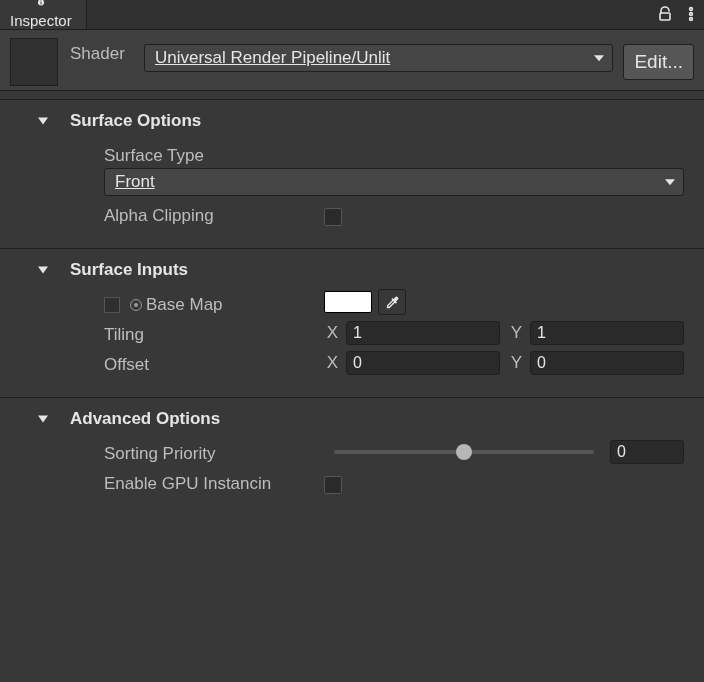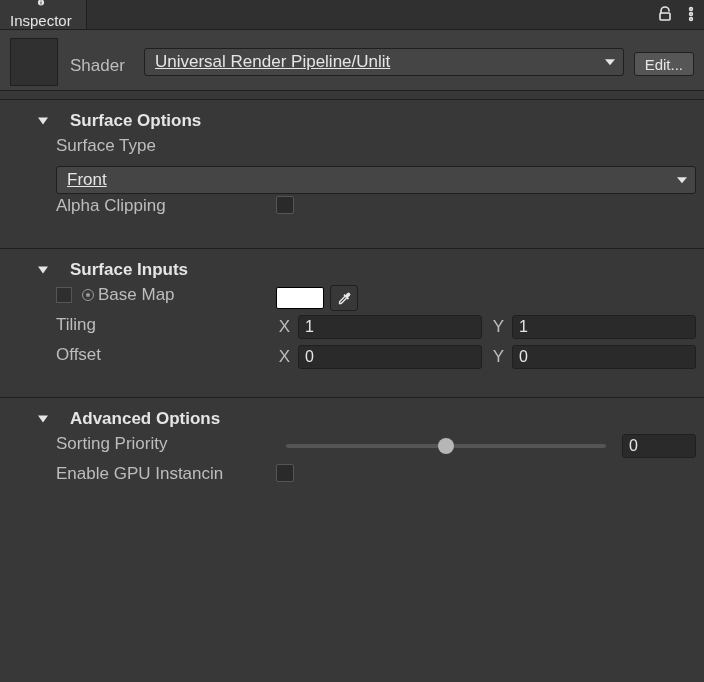--- a/index.html
+++ b/index.html
@@ -26,32 +26,32 @@
   .toolbar-icon{width:26px;height:30px;display:flex;align-items:center;justify-content:center;color:var(--text-bright);}
   .toolbar-icon svg{width:16px;height:16px;fill:none;stroke:var(--text-bright);stroke-width:1.6;}
 
   .mat-header{display:flex;align-items:center;padding:8px 10px 4px 10px;background:var(--bg-header);border-bottom:1px solid var(--border-dark);}
   .mat-thumb{width:48px;height:48px;background:#303030;border:1px solid var(--border-dark);margin-right:12px;}
   .mat-header-right{flex:1;display:flex;flex-direction:column;gap:6px;}
   .mat-title-row{display:flex;align-items:center;}
   .mat-title{color:var(--text-dim);font-size:19px;flex:1;}
   .hdr-icon{width:22px;height:22px;display:flex;align-items:center;justify-content:center;color:var(--text-bright);margin-left:4px;}
   .hdr-icon svg{width:16px;height:16px;fill:var(--text-bright);}
-  .shader-row{display:flex;align-items:flex-end;gap:10px;}
+  .shader-row{display:flex;align-items:flex-start;gap:10px;}
   .shader-label{color:var(--text-dim);font-size:17px;width:64px;}
   .select{flex:1;height:28px;background:var(--bg-select);border:1px solid var(--border-dark);border-radius:3px;display:flex;align-items:center;padding:0 22px 0 10px;color:var(--text-bright);font-size:17px;position:relative;text-decoration:underline;}
   .select::after{content:"";position:absolute;right:8px;top:50%;transform:translateY(-45%);border-left:5px solid transparent;border-right:5px solid transparent;border-top:6px solid var(--text-bright);}
-  .btn{height:24px;background:var(--bg-button);border:1px solid var(--border-dark);border-radius:3px;color:var(--text-bright);font-size:15px;padding:0 10px;display:flex;align-items:center;}
+  .btn{height:36px;background:var(--bg-button);border:1px solid var(--border-dark);border-radius:3px;color:var(--text-bright);font-size:19px;padding:0 10px;display:flex;align-items:center;}
 
   .body{padding:4px 0 0 0;}
   .section{padding:0 0 18px 0;}
   .section-header{display:flex;align-items:center;height:30px;padding-left:46px;color:var(--text-bright);font-weight:bold;font-size:17px;position:relative;}
   .section-header::before{content:"";position:absolute;left:38px;top:50%;transform:translateY(-50%);border-left:5px solid transparent;border-right:5px solid transparent;border-top:7px solid var(--text-bright);}
   .section-header span{margin-left:24px;}
-  .row{display:flex;align-items:flex-start;height:30px;padding-left:56px;padding-right:8px;}
+  .row{display:flex;align-items:flex-end;height:30px;padding-left:56px;padding-right:20px;margin-left:48px;}
   .row-label{color:var(--text-dim);font-size:17px;width:220px;flex-shrink:0;display:flex;align-items:center;gap:4px;}
   .lil-tex{width:16px;height:16px;background:#2f2f2f;border:1px solid #555;display:inline-block;margin-right:6px;}
   .circ{width:12px;height:12px;border:1px solid #999;border-radius:50%;display:inline-block;position:relative;}
   .circ::after{content:"";position:absolute;left:3px;top:3px;width:4px;height:4px;background:#999;border-radius:50%;}
   .row-ctrl{flex:1;display:flex;align-items:center;gap:6px;}
   .chk{width:18px;height:18px;background:var(--bg-field);border:1px solid #555;border-radius:2px;}
   .color-swatch{width:48px;height:22px;background:#fff;border:1px solid #000;border-radius:2px;}
   .eyedropper{width:28px;height:26px;background:transparent;border:1px solid var(--border-dark);border-radius:3px;display:flex;align-items:center;justify-content:center;}
   .eyedropper svg{width:15px;height:15px;fill:var(--text-bright);}
   .xy{display:flex;align-items:center;gap:8px;flex:1;}

